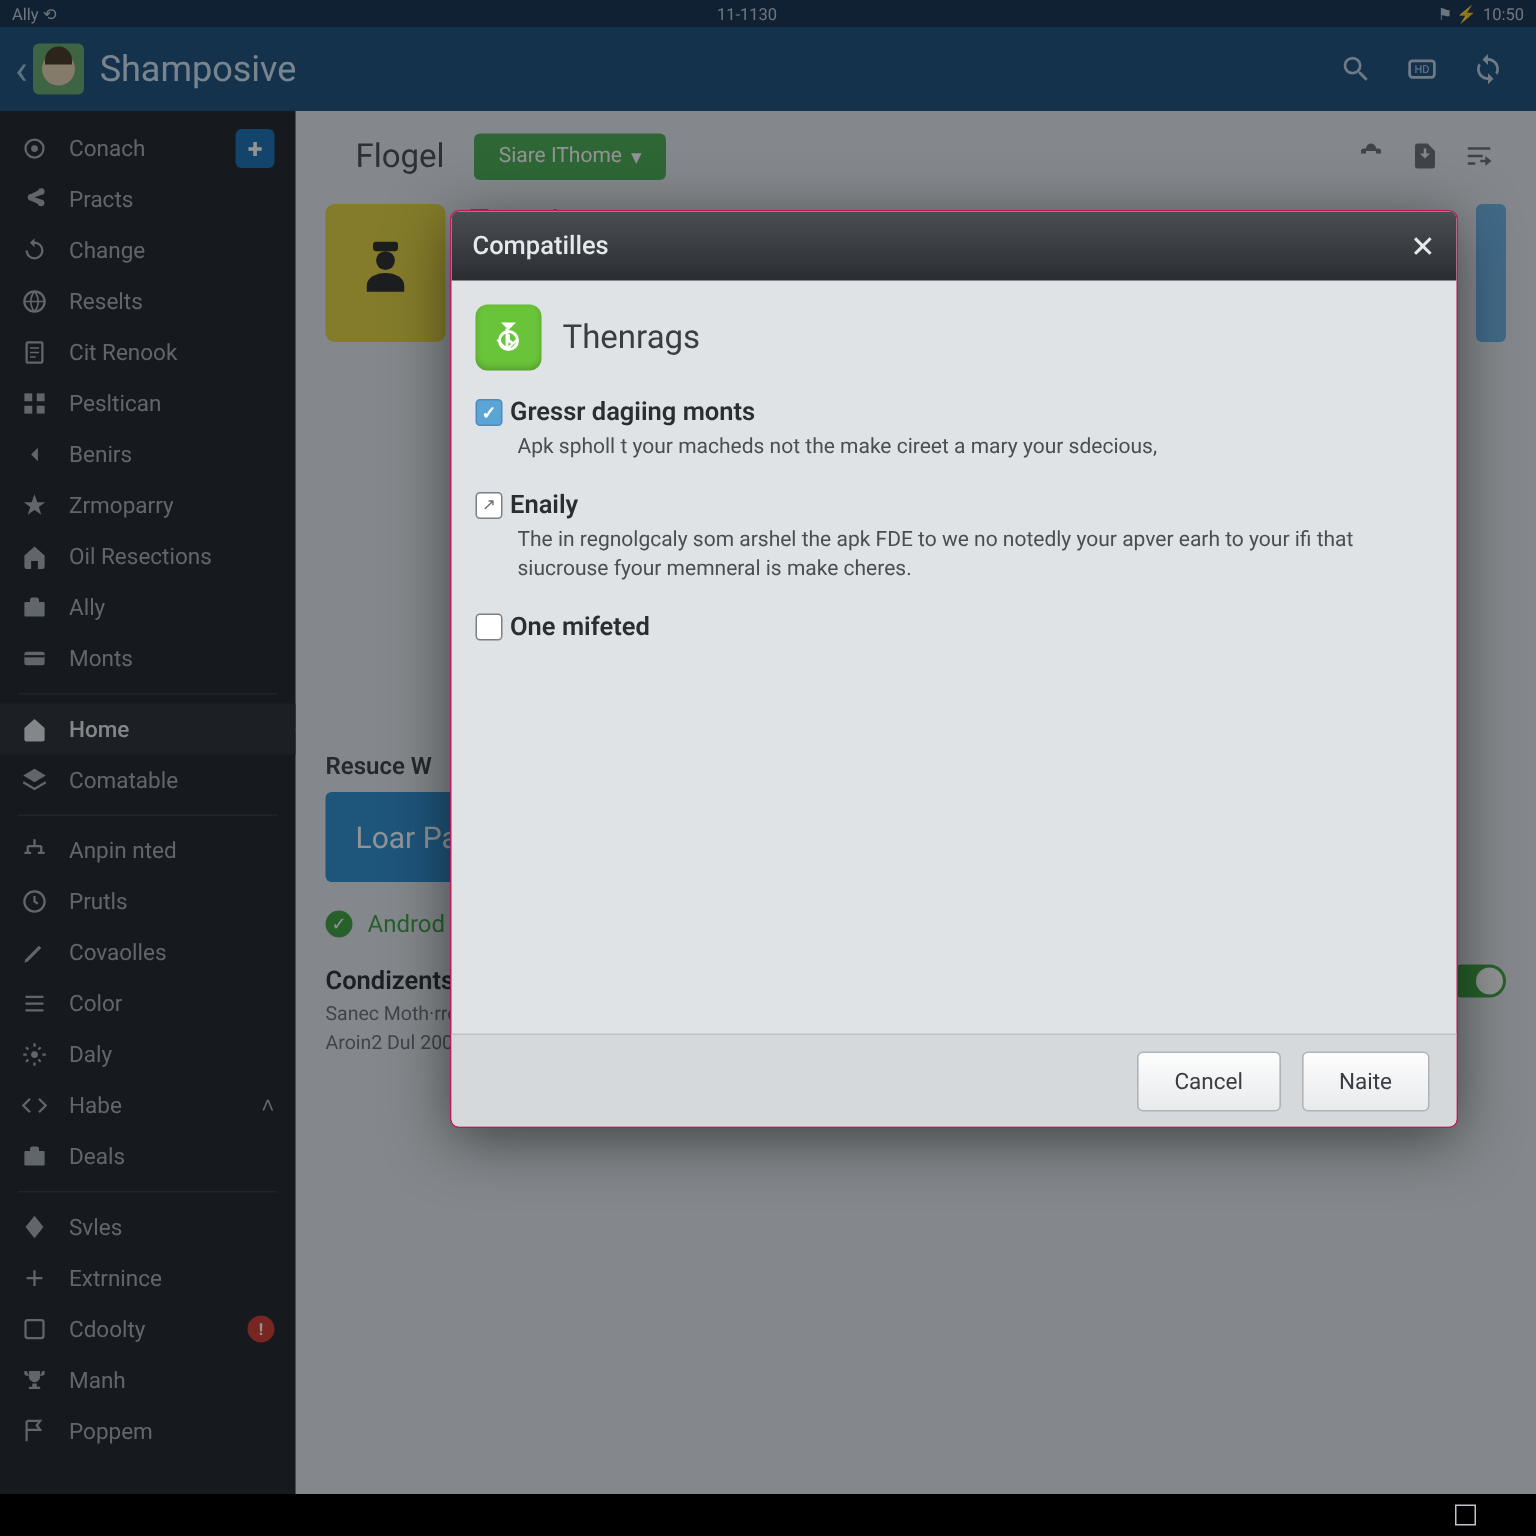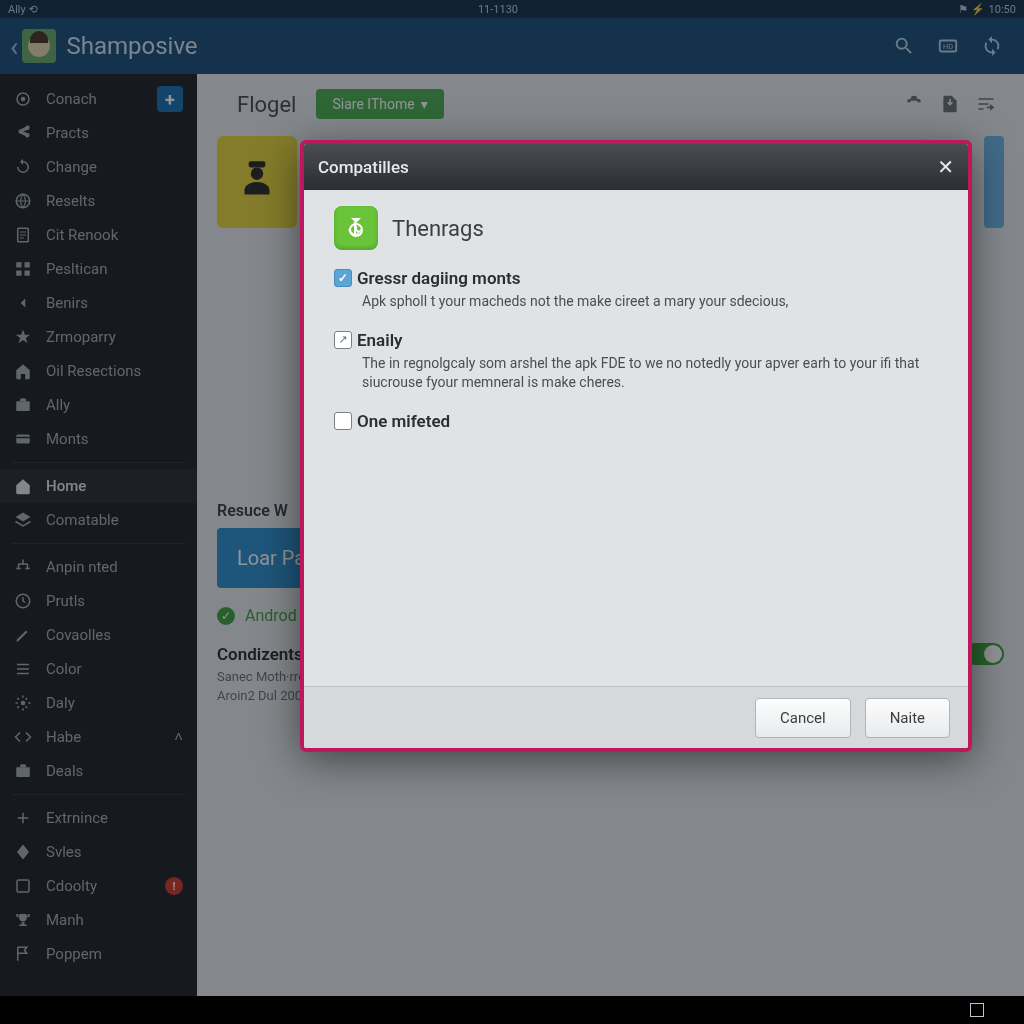--- a/index.html
+++ b/index.html
@@ -141,35 +141,35 @@
     position: absolute; inset: 0;
     background: rgba(10,15,20,0.45);
     pointer-events: none;
   }
 
   .modal {
     position: absolute;
     left: 300px; top: 140px;
     width: 672px; height: 612px;
     background: #e0e3e6;
-    border: 4px solid #be185d;
+    border: 1px solid #be185d;
     border-radius: 6px;
     box-shadow: 0 8px 40px rgba(0,0,0,0.5);
     display: flex; flex-direction: column;
     overflow: hidden;
   }
   .modal-header {
     height: 46px;
     background: linear-gradient(#4a4e52,#2a2e32);
     display: flex; align-items: center;
     padding: 0 14px; color: #e6e9ec;
     font-size: 17px; font-weight: 500;
   }
   .modal-close { margin-left: auto; cursor: pointer; color: #e6e9ec; font-size: 20px; }
-  .modal-body { flex: 1; padding: 16px 30px; overflow: auto; }
+  .modal-body { flex: 1; padding: 16px 16px; overflow: auto; }
   .modal-app { display: flex; align-items: center; gap: 14px; margin-bottom: 18px; }
   .modal-app-icon {
     width: 44px; height: 44px; background: #6ac43a;
     border-radius: 8px; display: flex; align-items: center; justify-content: center;
     box-shadow: inset 0 -2px 4px rgba(0,0,0,0.2);
   }
   .modal-app-icon svg { width: 24px; height: 24px; fill: #fff; }
   .modal-app-name { font-size: 22px; color: #3a3e42; }
   .opt { margin-bottom: 18px; }
   .opt-head { display: flex; align-items: center; gap: 5px; }
@@ -437,33 +437,33 @@
             <path d="M8 7V5a2 2 0 012-2h4a2 2 0 012 2v2"></path>
           </svg>
         </span>
       <span>Deals</span>
 
     </div>
       <div class="sb-divider"></div>
       <div class="sb-item">
       <span class="sb-icon">
           <svg viewBox="0 0 24 24">
+            <path d="M12 2l8 10-8 10-8-10z"></path>
+          </svg>
+        </span>
+      <span>Svles</span>
+
+    </div>
+      <div class="sb-item">
+      <span class="sb-icon">
+          <svg viewBox="0 0 24 24">
             <path d="M12 5v14m-7-7h14" stroke="currentColor" stroke-width="2"></path>
           </svg>
         </span>
       <span>Extrnince</span>
-
-    </div>
-      <div class="sb-item">
-      <span class="sb-icon">
-          <svg viewBox="0 0 24 24">
-            <path d="M12 2l8 10-8 10-8-10z"></path>
-          </svg>
-        </span>
-      <span>Svles</span>
 
     </div>
       <div class="sb-item">
       <span class="sb-icon">
           <svg viewBox="0 0 24 24">
             <rect x="4" y="4" width="16" height="16" rx="2" fill="none" stroke="currentColor" stroke-width="2"></rect>
           </svg>
         </span>
       <span>Cdoolty</span>
       <span class="sb-badge">!</span>

